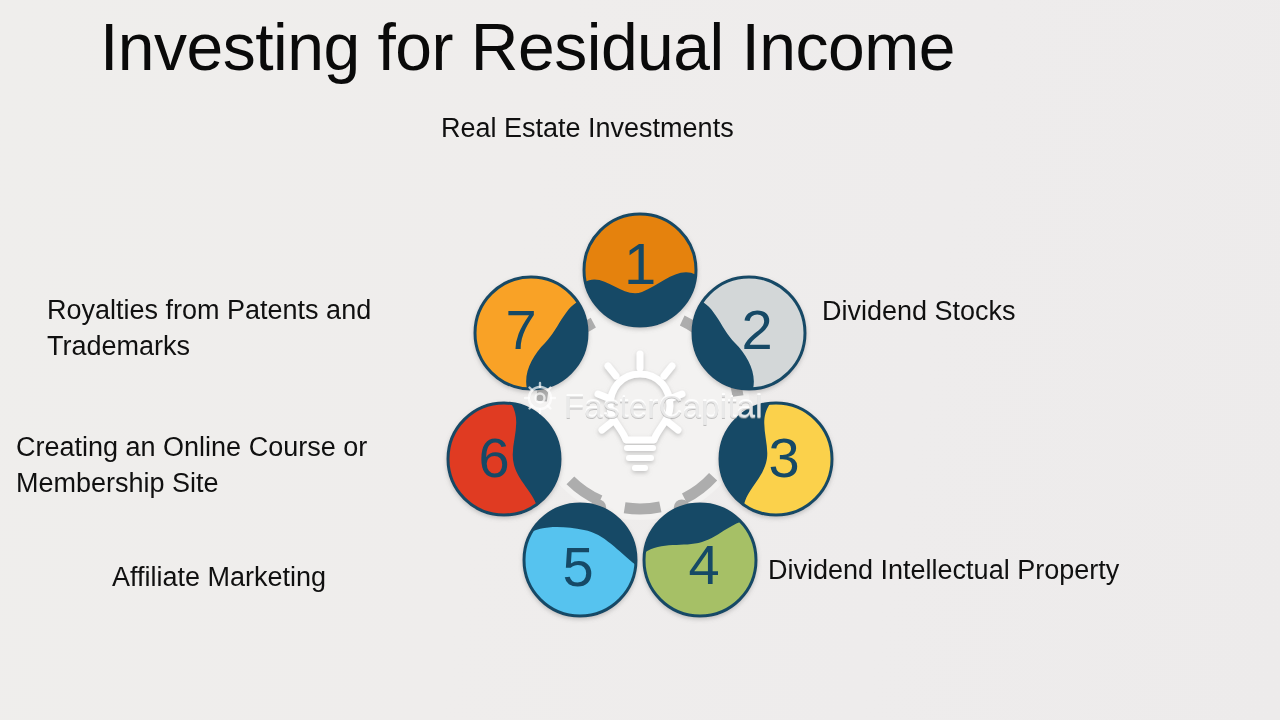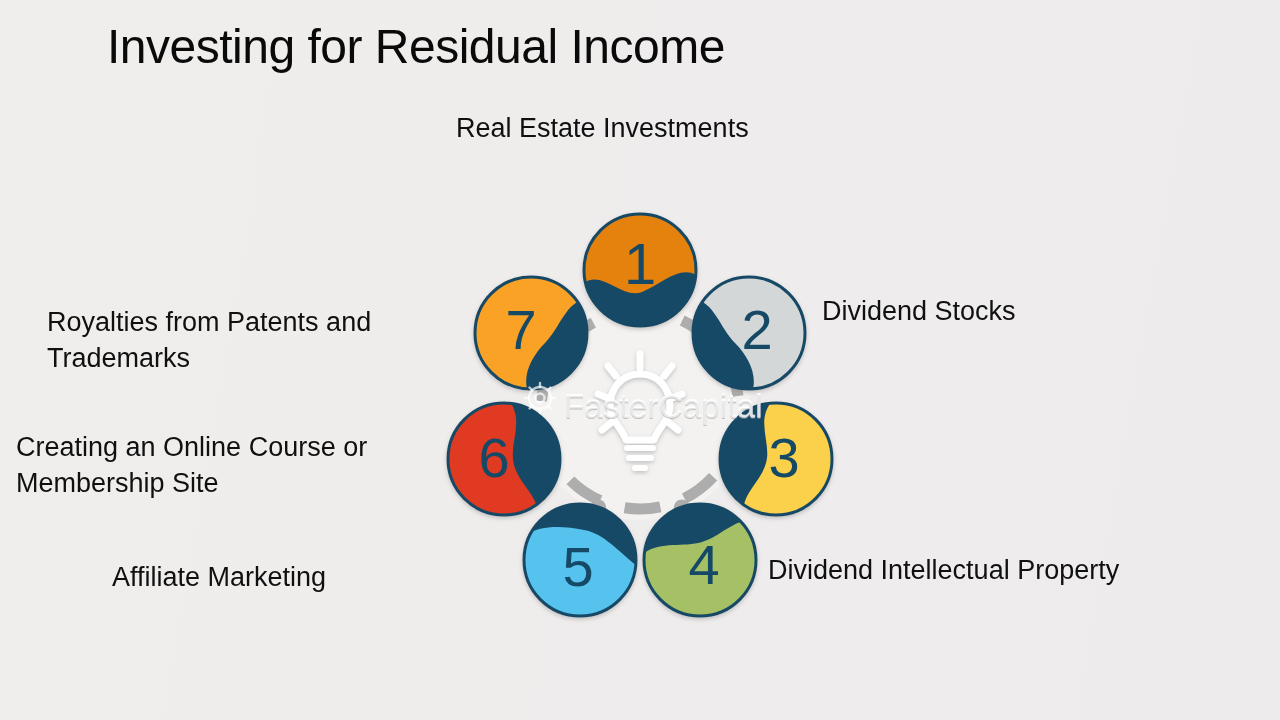--- a/index.html
+++ b/index.html
@@ -22,46 +22,45 @@
     left: 0; top: 0;
     width: 1280px;
     height: 720px;
   }
 
   
   .title {
     position: absolute;
     left: 100px;
     top: 8px;
-    font-size: 48px;
+    font-size: 66px;
     line-height: 78px;
     letter-spacing: -0.5px;
     font-weight: 400;
     color: #0a0a0a;
     white-space: nowrap;
-    margin-left: 7px;
   }
 
   
   .label {
     position: absolute;
     font-size: 27px;
     line-height: 36px;
     font-weight: 400;
     color: #101010;
   }
   .label.nowrap { white-space: nowrap; }
 
-  .lbl-real-estate  { left: 456px; top: 110px; }
+  .lbl-real-estate  { left: 441px; top: 110px; }
   .lbl-dividend     { left: 822px; top: 293px; text-align: right; }
   .lbl-p2p          { left: 850px; top: 430px; }
   .lbl-intellectual { left: 768px; top: 552px; }
   .lbl-affiliate    { left: 112px;  top: 552px; margin-top: 7px; }
   .lbl-online       { left: 16px;  top: 429px; width: 430px; }
-  .lbl-royalties    { left: 47px;  top: 292px; width: 400px; margin-top: 12px; }
+  .lbl-royalties    { left: 47px;  top: 292px; width: 400px; }
 
   
   #diagram {
     position: absolute;
     left: 420px;
     top: 190px;
     width: 440px;
     height: 440px;
   }
   #diagram svg { display: block; }

